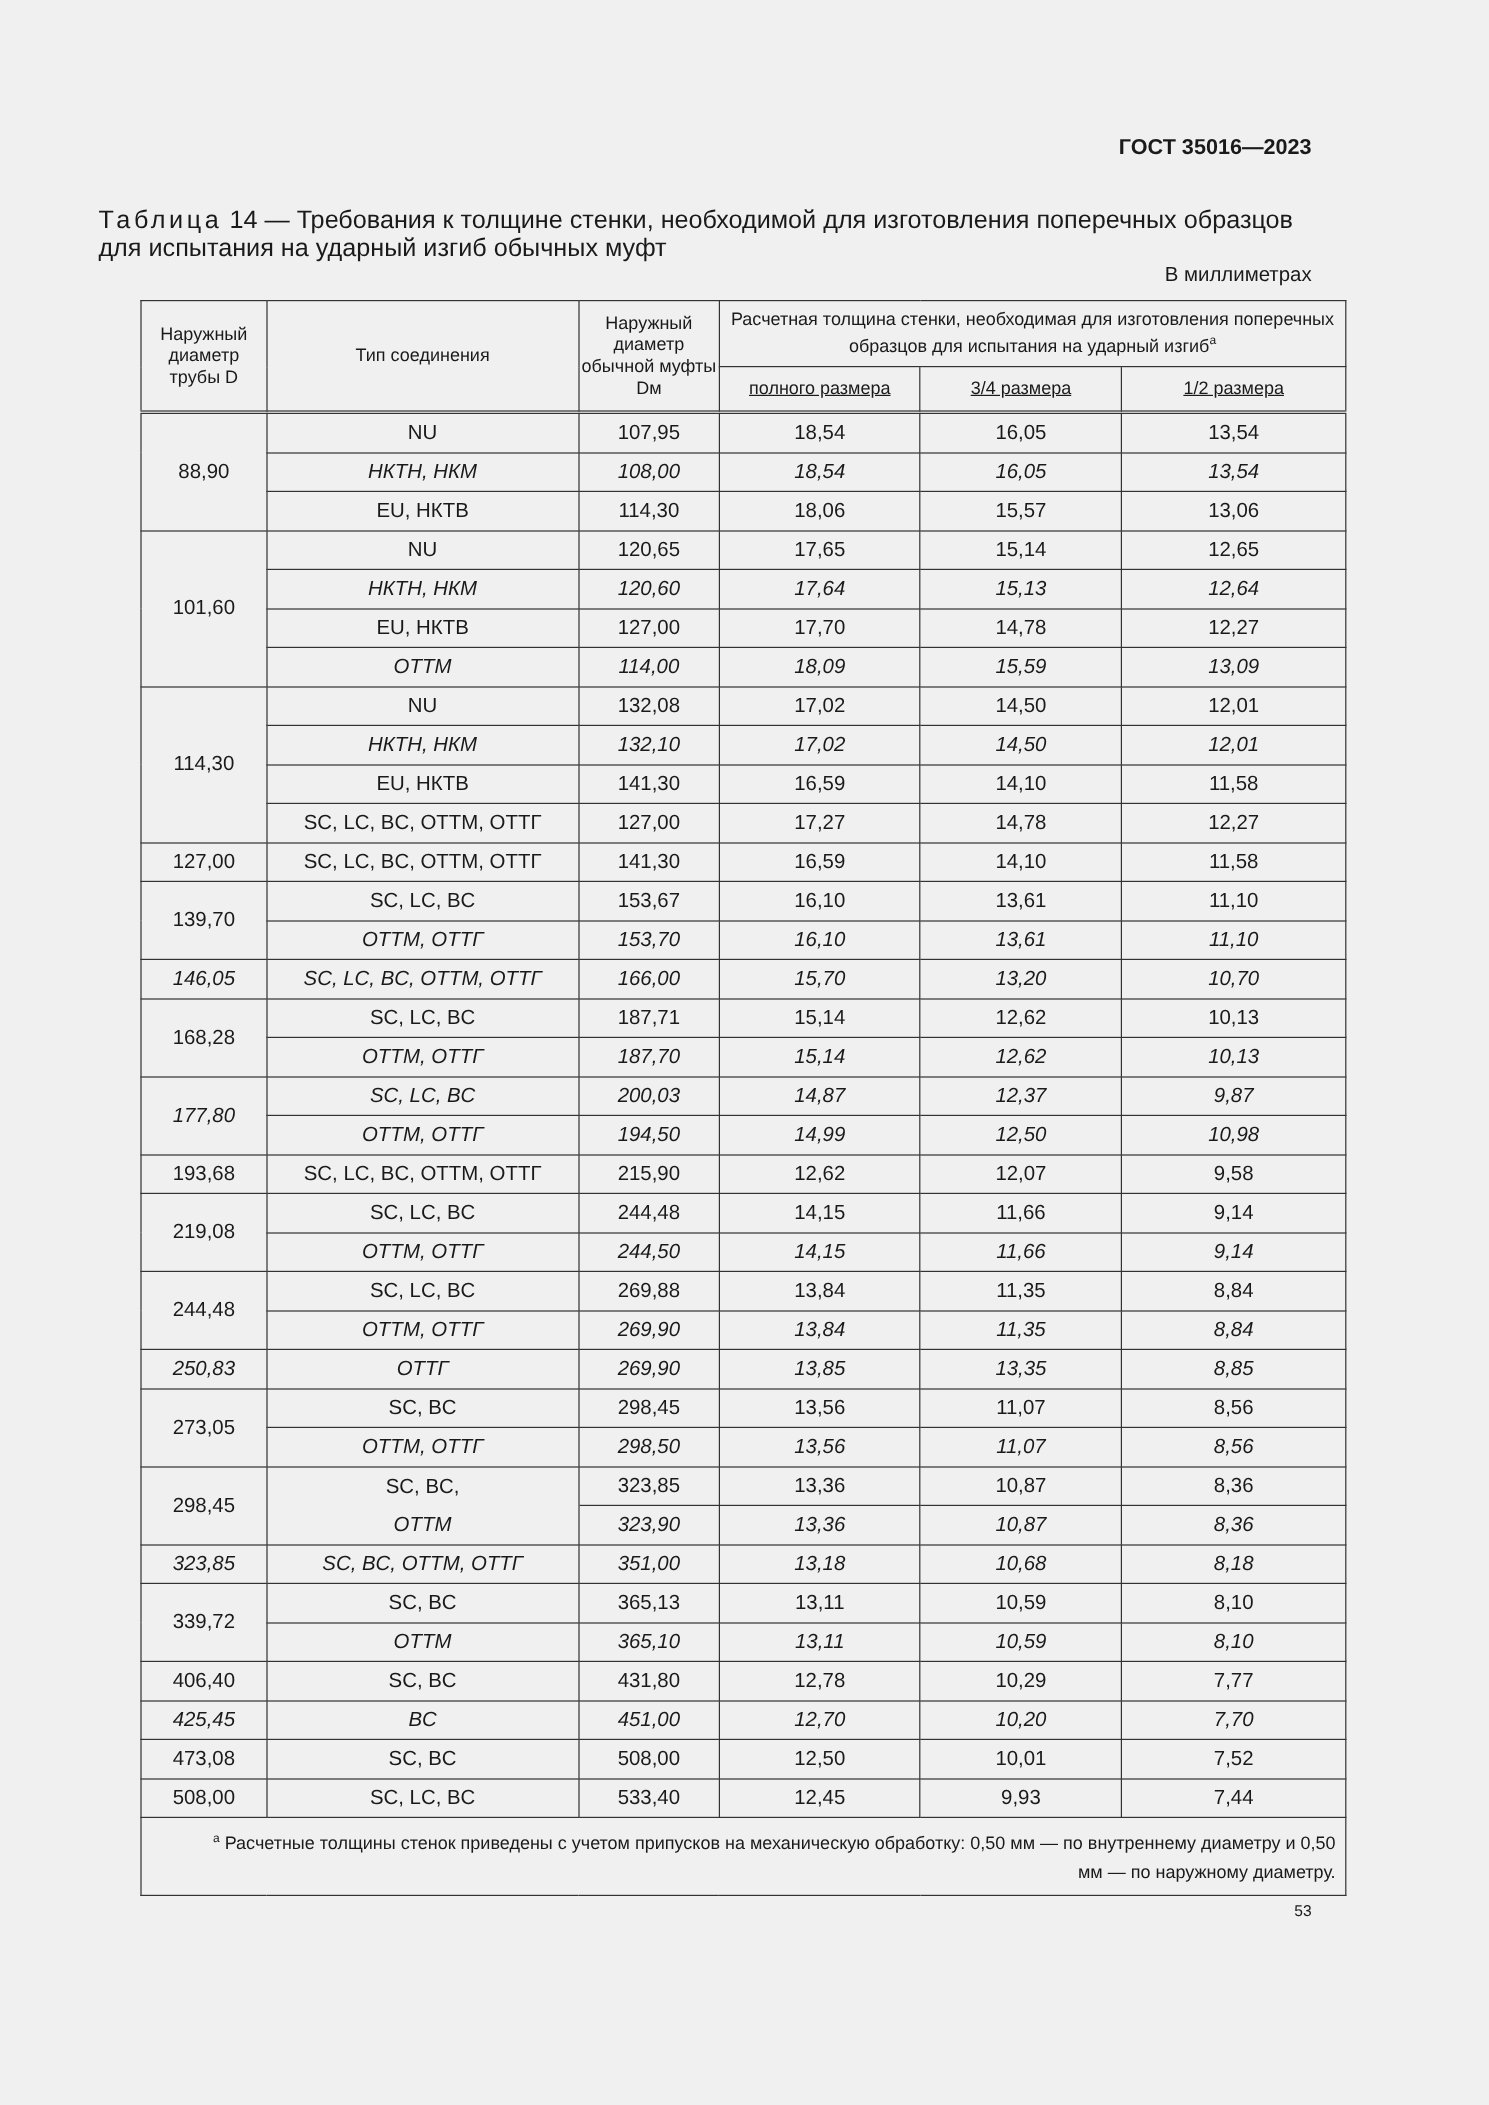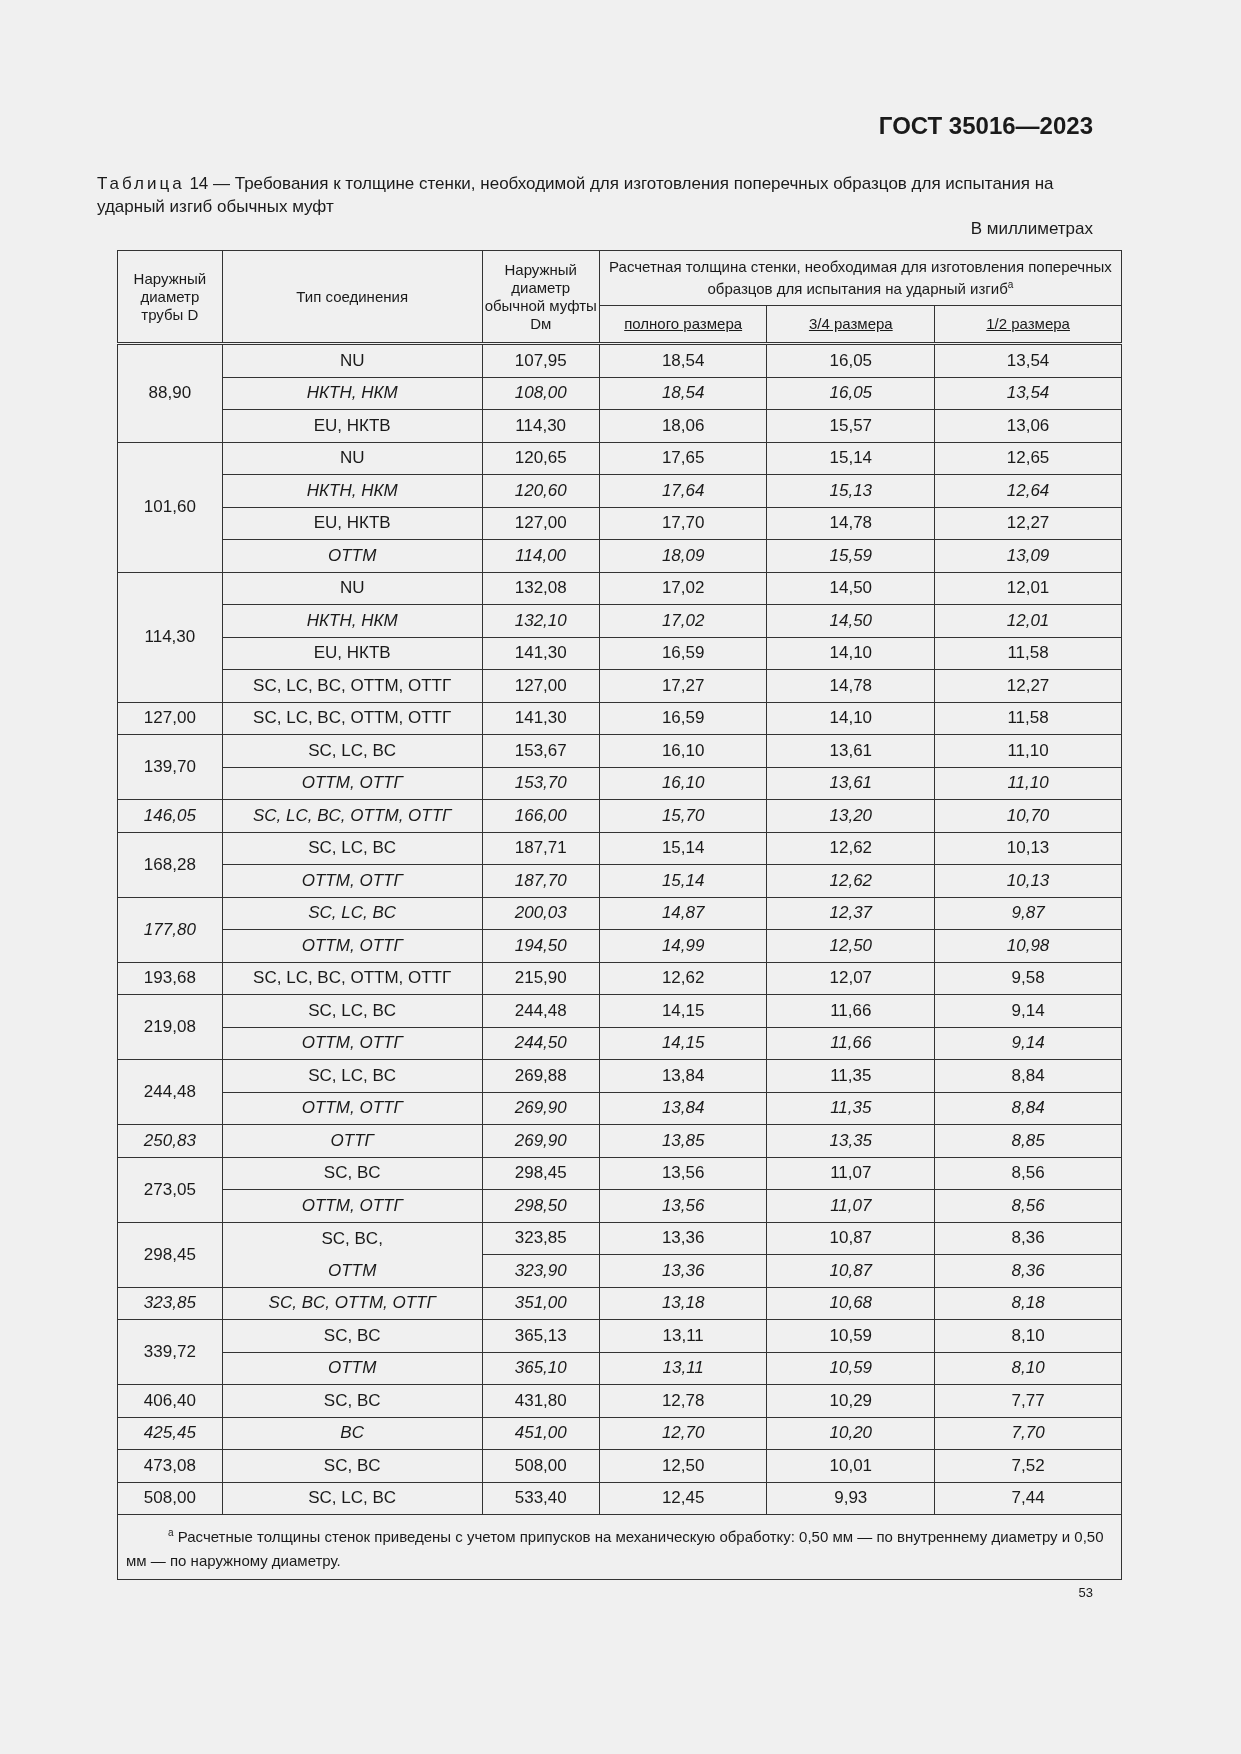--- a/index.html
+++ b/index.html
@@ -1,29 +1,29 @@
 <!DOCTYPE html>
 <html><head>
 <meta charset="utf-8">
 <style>
   html, body { margin: 0; padding: 0; }
   body { width: 1241px; height: 1754px; background: #f0f0f0; font-family: "Liberation Sans", sans-serif; color: #1a1a1a; position: relative; overflow: hidden; }
-  .doc-id { position: absolute; top: 112px; right: 148px; font-weight: bold; font-size: 24px; }
-  .caption { position: absolute; top: 172px; left: 97px; width: 1004px; font-size: 17px; line-height: 23px; }
+  .doc-id { position: absolute; top: 112px; right: 148px; font-weight: bold; font-size: 18px; }
+  .caption { position: absolute; top: 172px; left: 82px; width: 1004px; font-size: 21px; line-height: 23px; }
   .caption .spaced { letter-spacing: 3px; }
   .units { position: absolute; top: 219px; right: 148px; font-size: 17px; }
   table { position: absolute; top: 250px; left: 89px; width: 1005px; border-collapse: collapse; font-size: 17px; margin-left: 28px; }
   th, td { border: 1px solid #333; text-align: center; padding: 0; height: 31.5px; }
   th { font-weight: normal; font-size: 15px; line-height: 18px; }
   thead tr.h1 th { height: 54px; }
   thead tr.h2 th { height: 36px; text-decoration: underline; }
   thead { border-bottom: 3px double #333; }
   td.i { font-style: italic; }
   tr.grp td { border-top: 1.5px solid #333; }
-  .foot td { text-align: left; font-size: 15px; line-height: 24px; padding: 6px 8px 6px 8px; height: auto; }
+  .foot td { text-align: right; font-size: 15px; line-height: 24px; padding: 6px 8px 6px 8px; height: auto; }
   .foot .ind { padding-left: 42px; display: inline-block; }
   sup { font-size: 10px; }
   .page-num { position: absolute; top: 1585px; right: 148px; font-size: 13px; }
 </style>
 </head>
 <body>
 
 <div class="doc-id">ГОСТ 35016—2023</div>
 
 <div class="caption">

